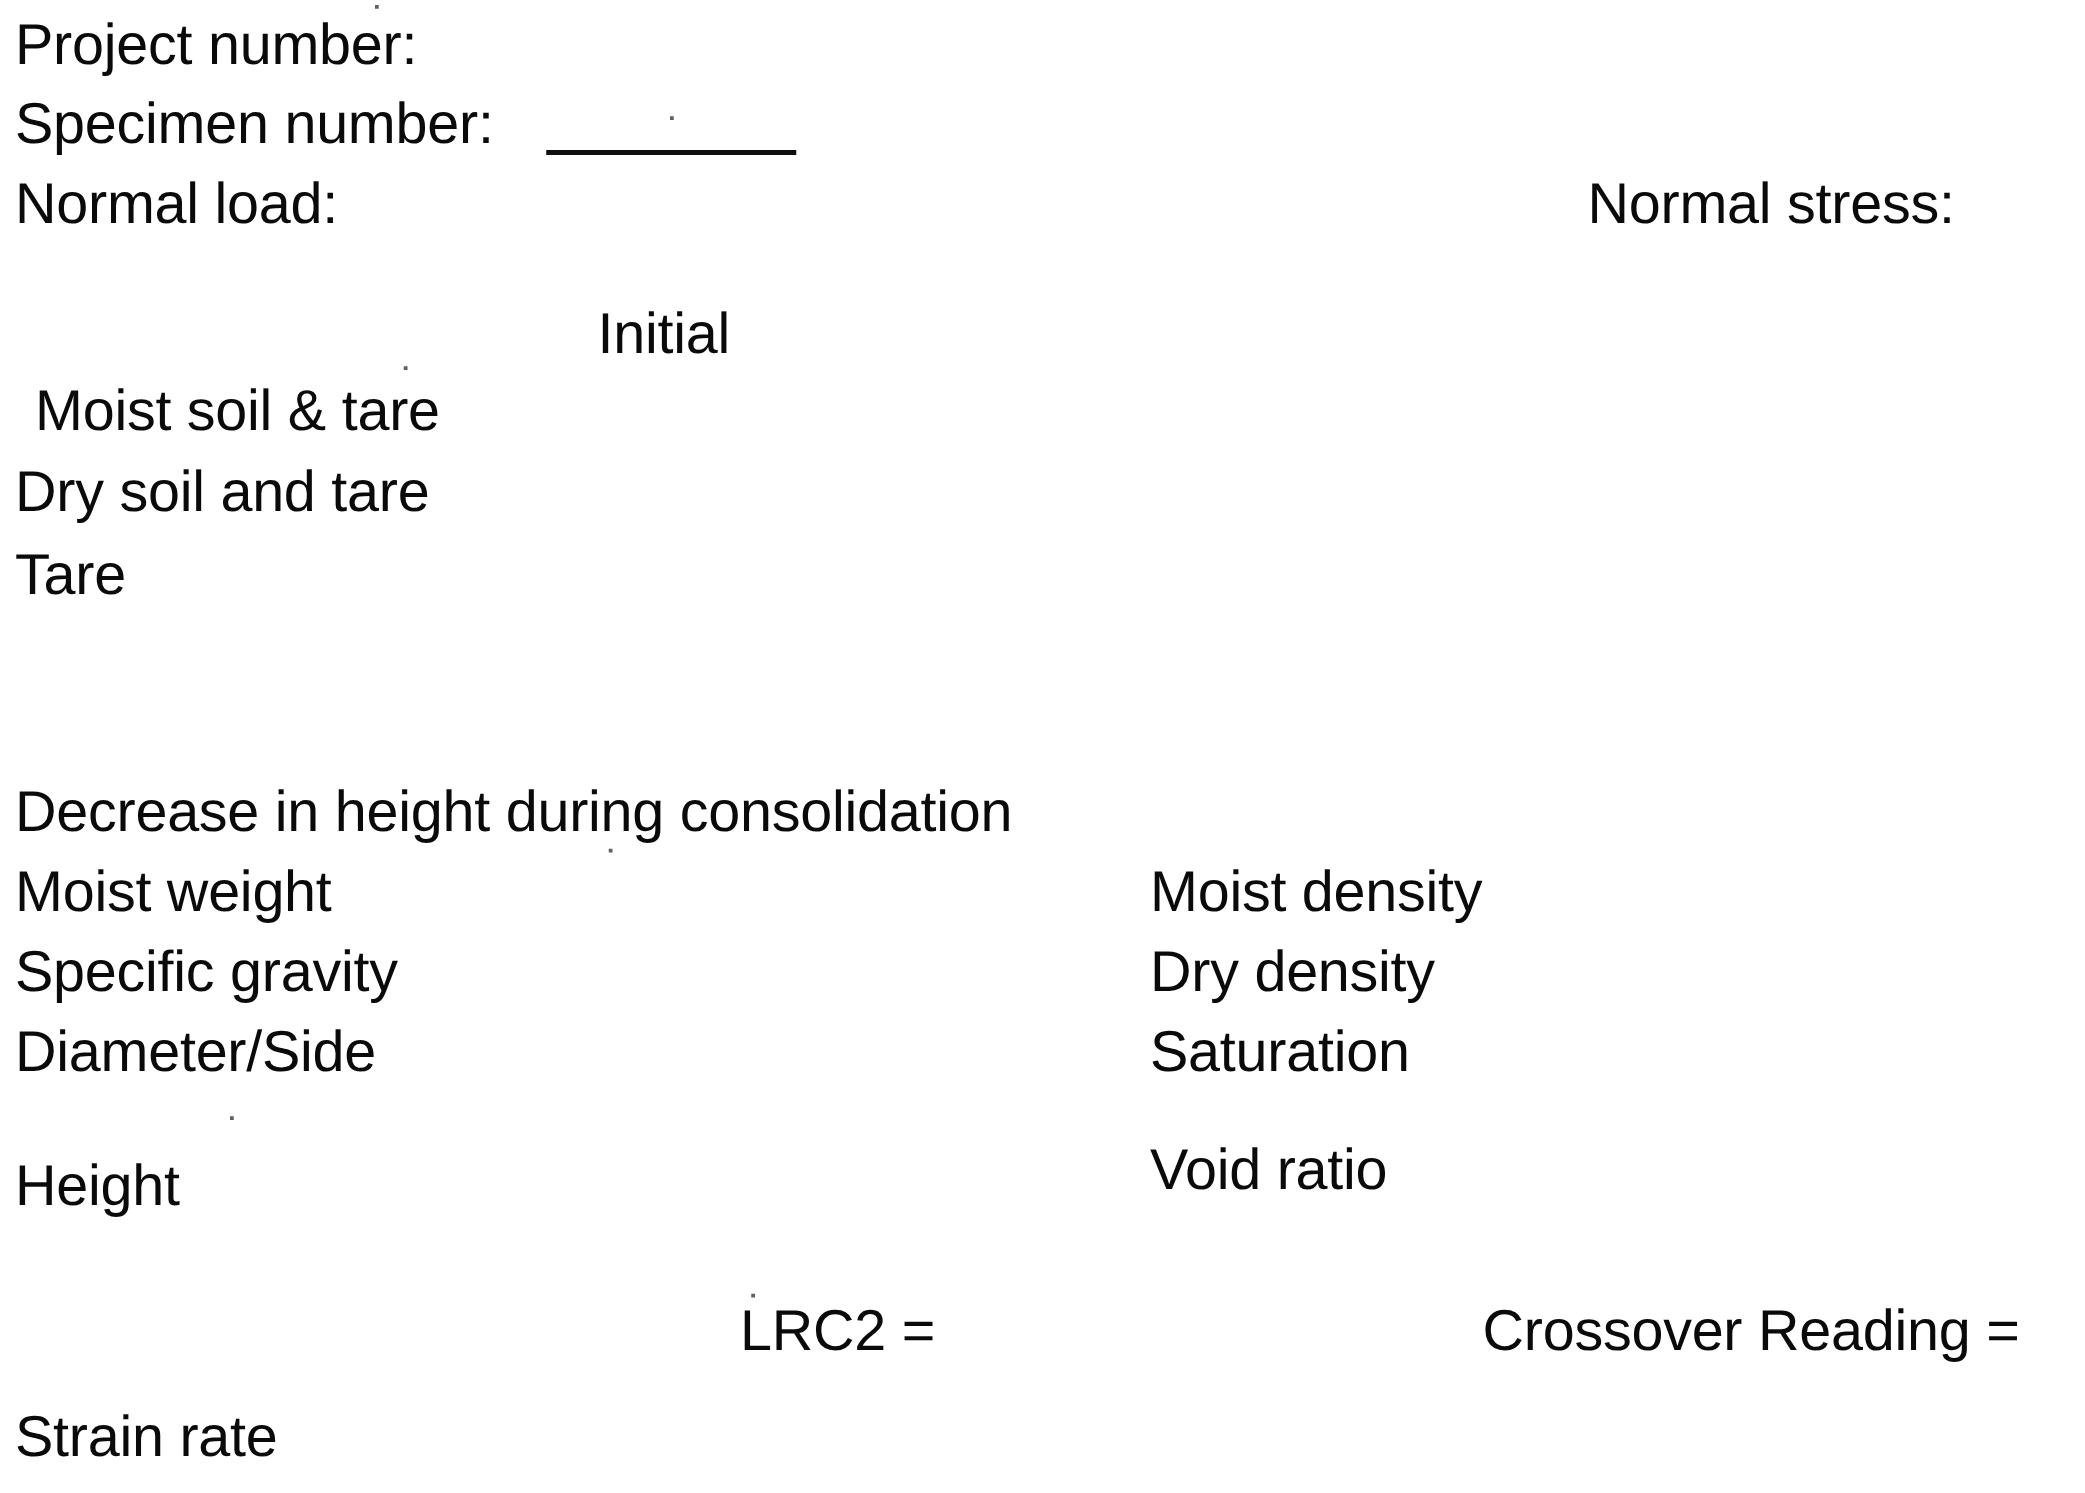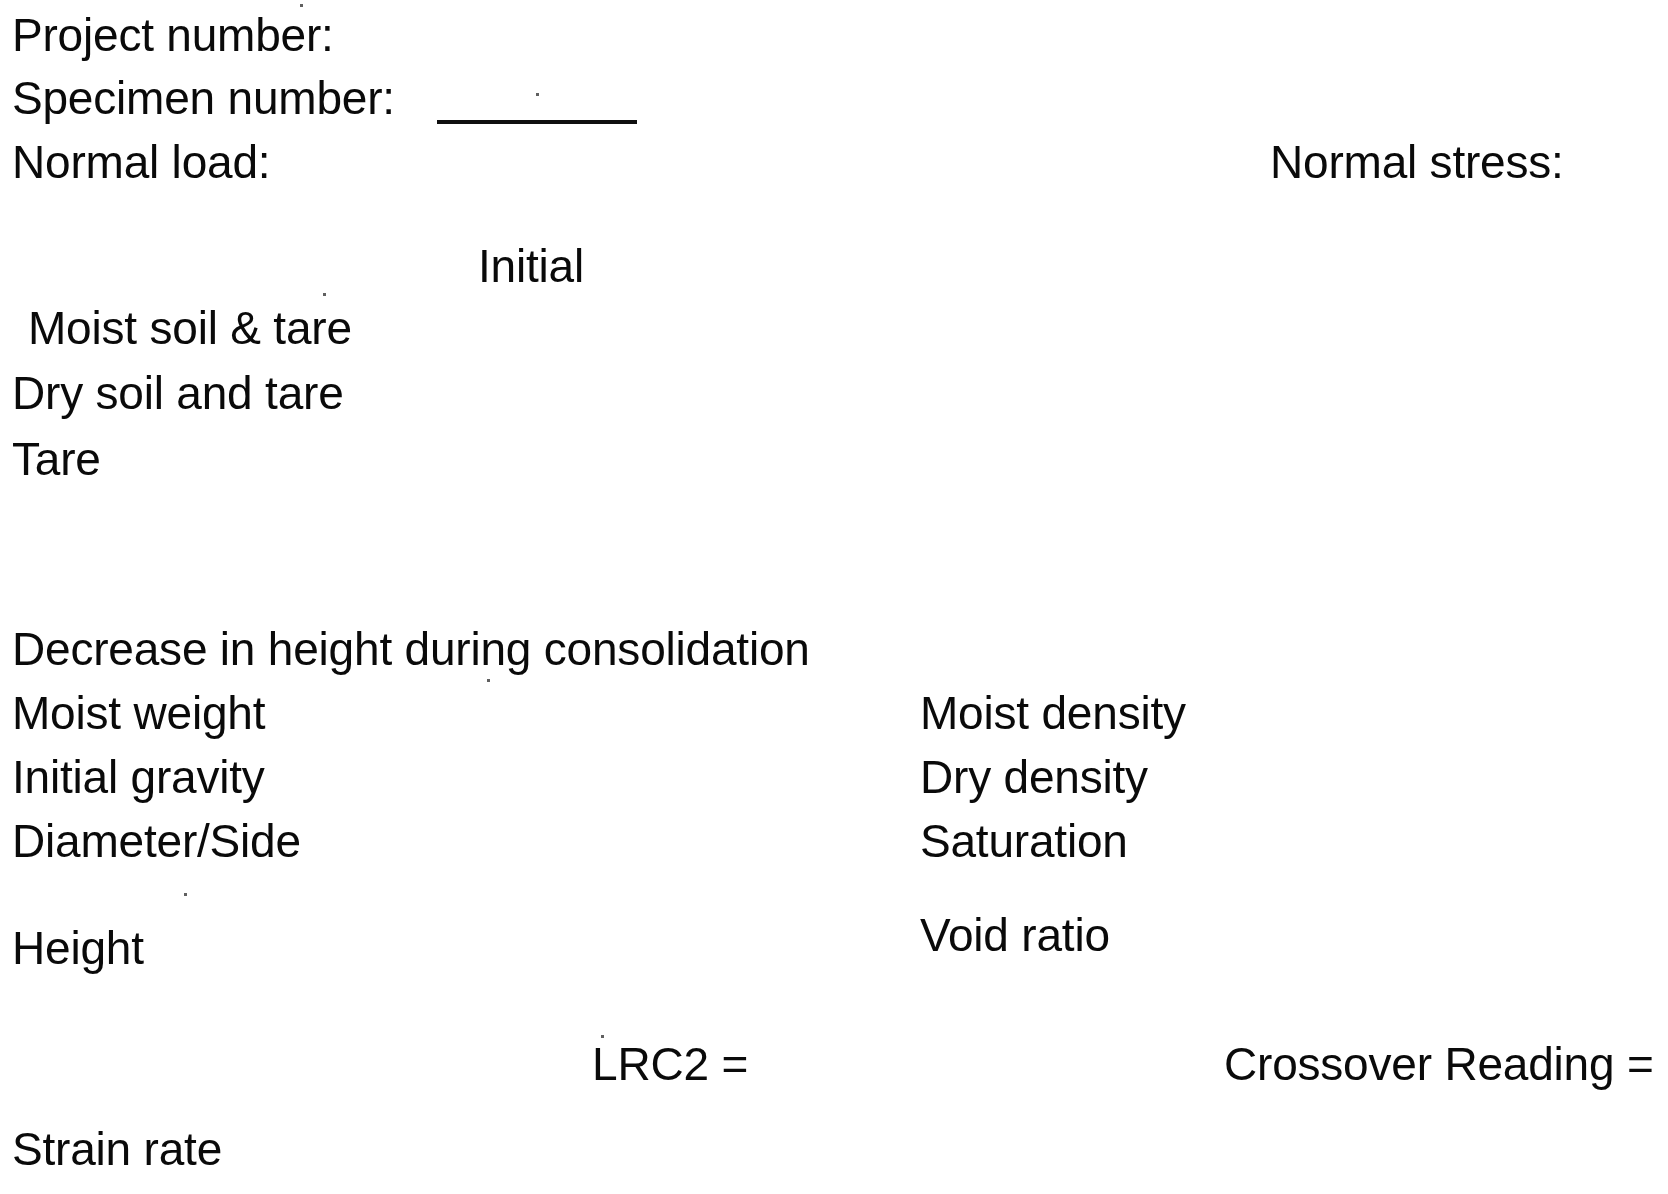--- a/index.html
+++ b/index.html
@@ -57,21 +57,21 @@
   .row-diameter     { left: 12px; top: 818px; }
   .row-height       { left: 12px; top: 880px; margin-top: 45px; }
 
   .row-moist-density{ left: 920px; top: 690px; }
   .row-dry-density  { left: 920px; top: 754px; }
   .row-saturation   { left: 920px; top: 818px; text-align: center; }
   .row-void-ratio   { left: 920px; top: 880px; margin-top: 32px; }
 
   
   .row-lrc2         { left: 592px;  top: 1041px; }
-  .row-crossover    { left: 1224px; top: 1041px; }
+  .row-crossover    { left: 1186px; top: 1041px; }
   .row-strain-rate  { left: 12px;   top: 1126px; }
 
   
   .speckle {
     position: absolute;
     background: #2b2b2b;
     width: 3px;
     height: 3px;
     opacity: 0.75;
   }
@@ -97,21 +97,21 @@
 
   <div class="line row-dry-tare">Dry soil and tare</div>
 
   <div class="line row-tare">Tare</div>
 
 
   <div class="line row-decrease">Decrease in height during consolidation</div>
 
   <div class="line row-moist-weight">Moist weight</div>
 
-  <div class="line row-specific">Initial gravity</div>
+  <div class="line row-specific">Specific gravity</div>
 
   <div class="line row-diameter">Diameter/Side</div>
 
   <div class="line row-height">Height</div>
 
   <div class="line row-moist-density">Moist density</div>
 
   <div class="line row-dry-density">Dry density</div>
 
   <div class="line row-saturation">Saturation</div>

